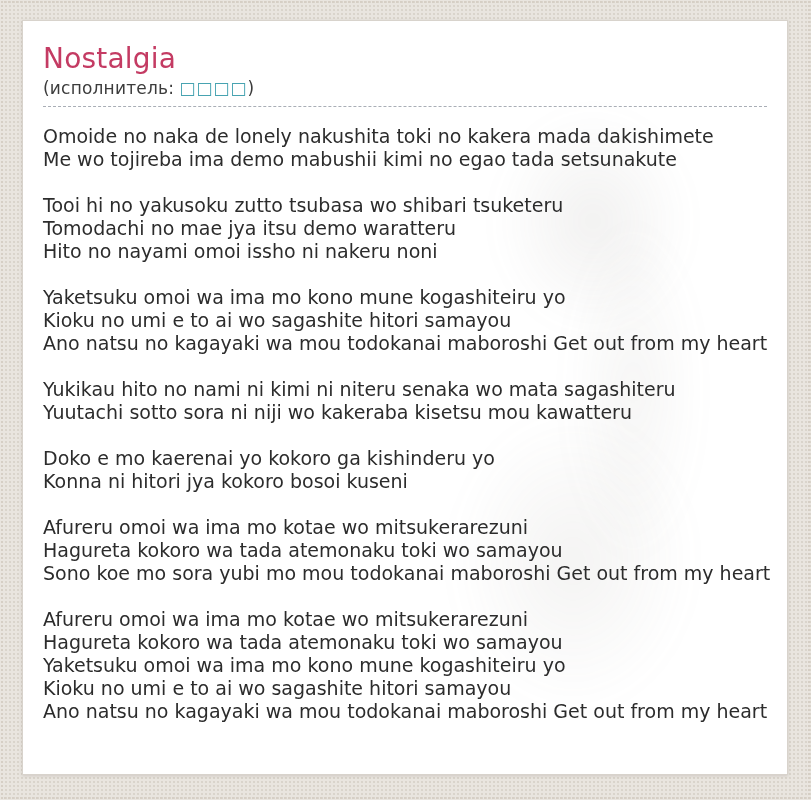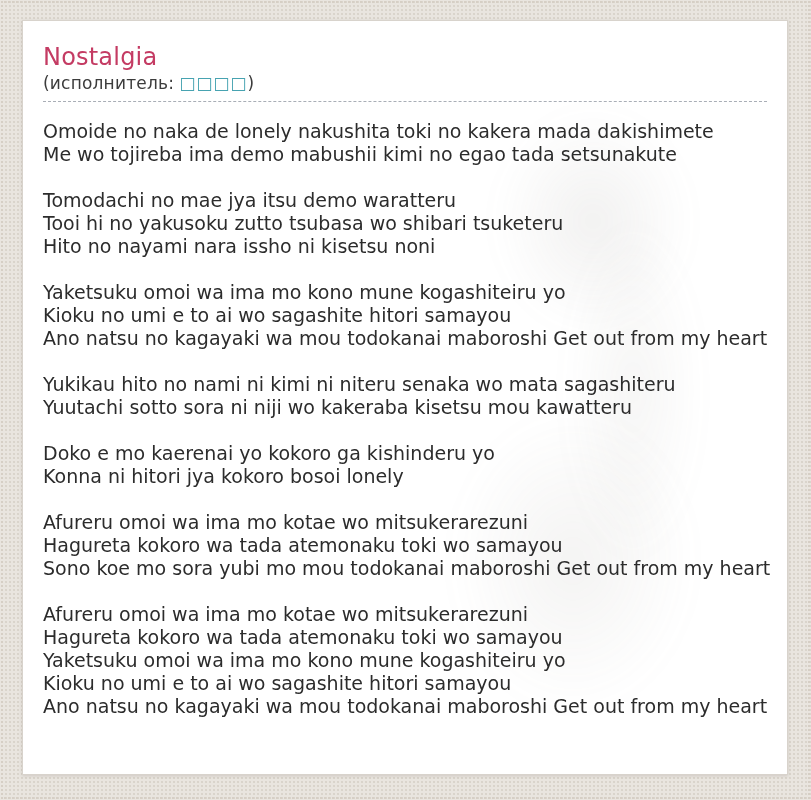--- a/index.html
+++ b/index.html
@@ -19,21 +19,21 @@
     padding:23px 20px 30px 20px;}
   .watermark{position:absolute;inset:0;overflow:hidden;pointer-events:none;}
   .wm{position:absolute;border-radius:50%;filter:blur(14px);}
   .wm1{left:430px;top:40px;width:280px;height:320px;
     background:radial-gradient(closest-side,rgba(120,115,110,0.10),rgba(120,115,110,0) 70%);}
   .wm2{left:380px;top:330px;width:340px;height:420px;
     background:radial-gradient(closest-side,rgba(130,124,116,0.09),rgba(130,124,116,0) 72%);}
   .wm3{left:520px;top:140px;width:180px;height:460px;
     background:radial-gradient(closest-side,rgba(120,116,108,0.07),rgba(120,116,108,0) 75%);}
   .header{position:relative;border-bottom:1px dashed var(--separator);padding-bottom:8px;}
-  .title{margin:0 0 3px 0;font-size:24px;font-weight:400;line-height:1.1;
+  .title{margin:0 0 3px 0;font-size:28px;font-weight:400;line-height:1.1;
     color:var(--title);letter-spacing:0.2px;}
   .subtitle{font-size:17px;color:var(--subtitle-text);letter-spacing:0.2px;}
   .artist{color:var(--artist-link);text-decoration:none;margin-left:5px;
     letter-spacing:1px;font-size:17px;}
   .lyrics{position:relative;margin-top:18px;font-size:19px;line-height:23px;
     color:var(--lyrics-text);white-space:nowrap;}
   .stanza{margin:0 0 23px 0;}
   .stanza:last-child{margin-bottom:0;}
   .lyric-line{height:23px;}
 </style>
@@ -56,36 +56,36 @@
         <span>(исполнитель:</span><a class="artist" href="#">□□□□</a><span>)</span>
       </div>
     </div>
 
     <div class="lyrics">
         <div class="stanza">
           <div class="lyric-line">Omoide no naka de lonely nakushita toki no kakera mada dakishimete</div>
           <div class="lyric-line">Me wo tojireba ima demo mabushii kimi no egao tada setsunakute</div>
         </div>
         <div class="stanza">
+          <div class="lyric-line">Tooi hi no yakusoku zutto tsubasa wo shibari tsuketeru</div>
           <div class="lyric-line">Tomodachi no mae jya itsu demo waratteru</div>
-          <div class="lyric-line">Tooi hi no yakusoku zutto tsubasa wo shibari tsuketeru</div>
-          <div class="lyric-line">Hito no nayami nara issho ni kisetsu noni</div>
+          <div class="lyric-line">Hito no nayami omoi issho ni nakeru noni</div>
         </div>
         <div class="stanza">
           <div class="lyric-line">Yaketsuku omoi wa ima mo kono mune kogashiteiru yo</div>
           <div class="lyric-line">Kioku no umi e to ai wo sagashite hitori samayou</div>
           <div class="lyric-line">Ano natsu no kagayaki wa mou todokanai maboroshi Get out from my heart</div>
         </div>
         <div class="stanza">
           <div class="lyric-line">Yukikau hito no nami ni kimi ni niteru senaka wo mata sagashiteru</div>
           <div class="lyric-line">Yuutachi sotto sora ni niji wo kakeraba kisetsu mou kawatteru</div>
         </div>
         <div class="stanza">
           <div class="lyric-line">Doko e mo kaerenai yo kokoro ga kishinderu yo</div>
-          <div class="lyric-line">Konna ni hitori jya kokoro bosoi lonely</div>
+          <div class="lyric-line">Konna ni hitori jya kokoro bosoi kuseni</div>
         </div>
         <div class="stanza">
           <div class="lyric-line">Afureru omoi wa ima mo kotae wo mitsukerarezuni</div>
           <div class="lyric-line">Hagureta kokoro wa tada atemonaku toki wo samayou</div>
           <div class="lyric-line">Sono koe mo sora yubi mo mou todokanai maboroshi Get out from my heart</div>
         </div>
         <div class="stanza">
           <div class="lyric-line">Afureru omoi wa ima mo kotae wo mitsukerarezuni</div>
           <div class="lyric-line">Hagureta kokoro wa tada atemonaku toki wo samayou</div>
           <div class="lyric-line">Yaketsuku omoi wa ima mo kono mune kogashiteiru yo</div>

